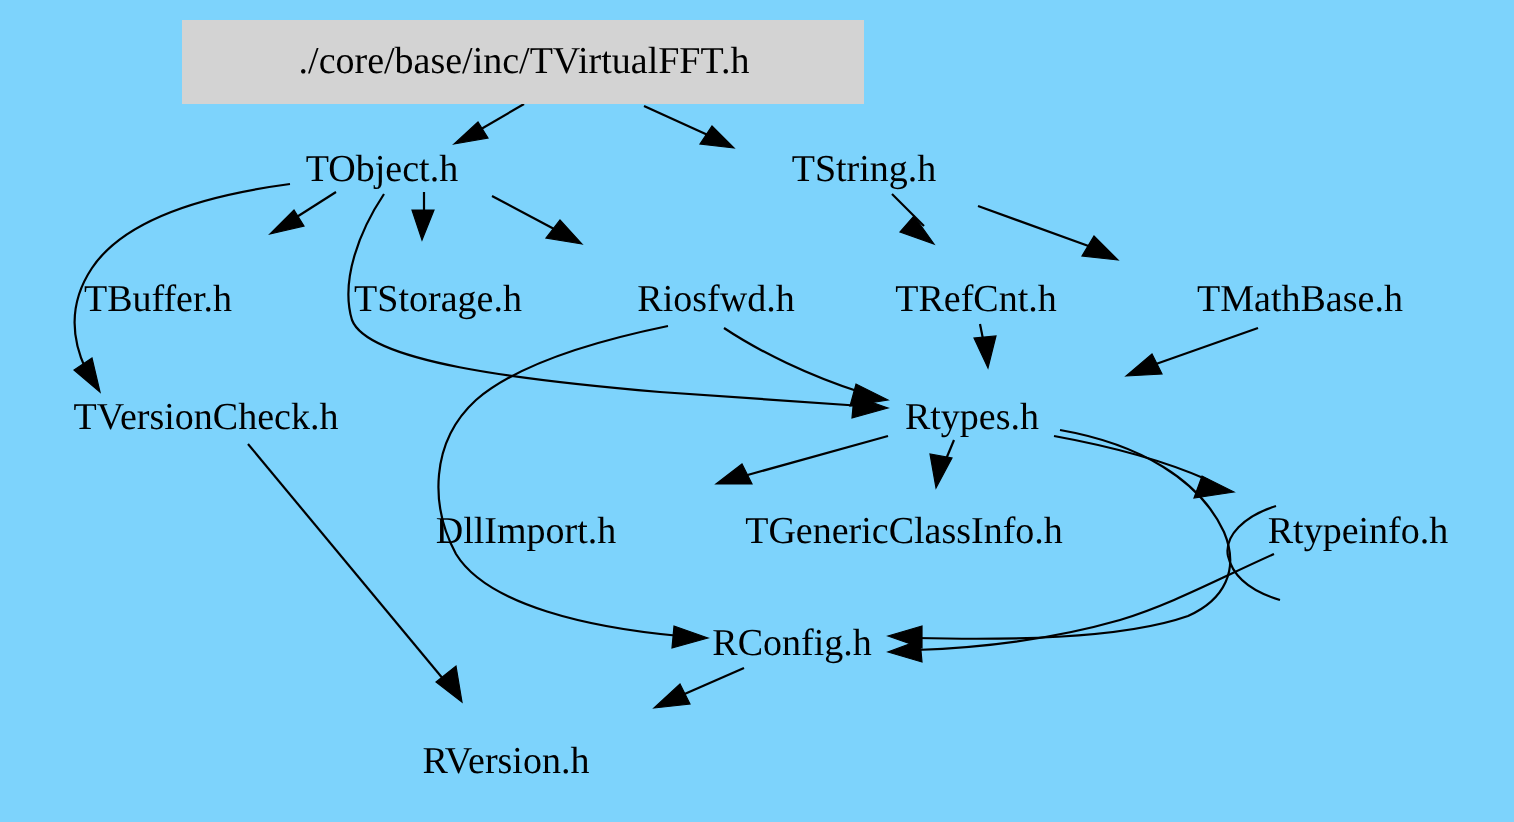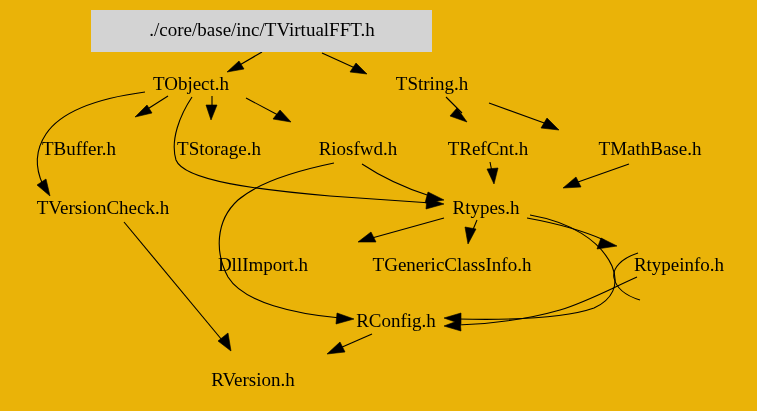--- a/index.html
+++ b/index.html
@@ -4,21 +4,21 @@
 <style>
   html, body {
     margin: 0;
     padding: 0;
     background: #ffffff;
   }
   #graph-root {
     position: relative;
     width: 757px;
     height: 411px;
-    background: #eab308;
+    background: #7dd3fc;
     font-family: "Liberation Serif", "DejaVu Serif", serif;
     overflow: hidden;
   }
   #graph-svg {
     position: absolute;
     top: 0;
     left: 0;
     width: 757px;
     height: 411px;
   }

